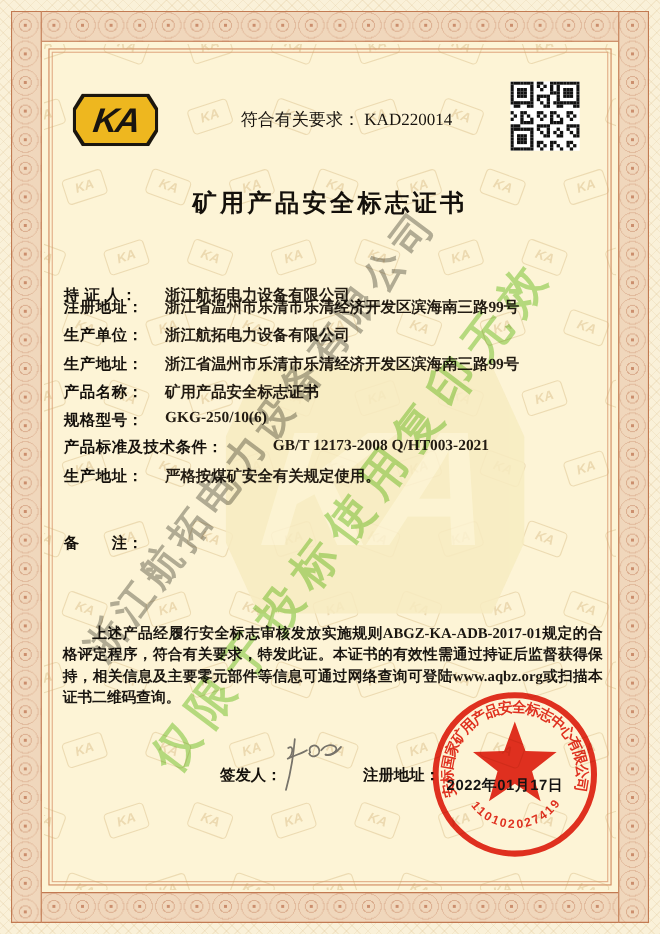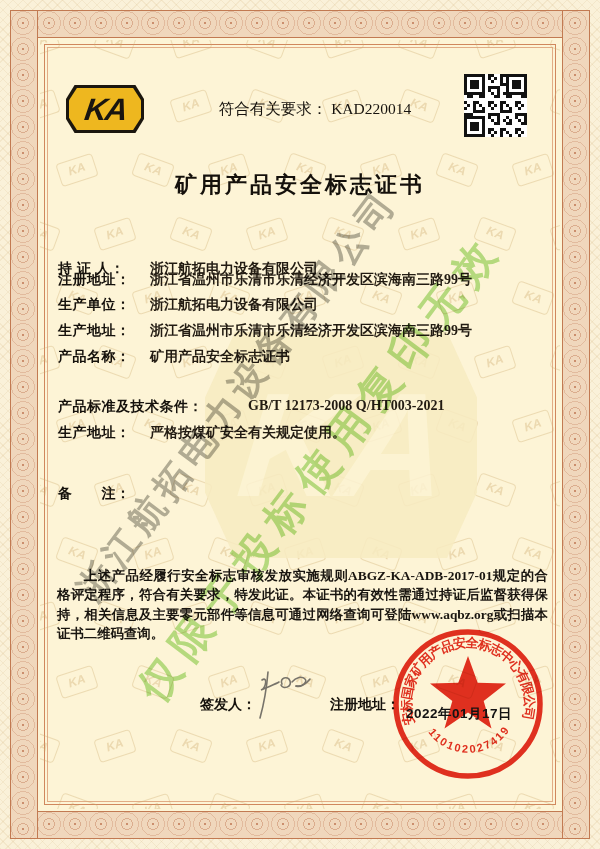--- a/index.html
+++ b/index.html
@@ -438,20 +438,24 @@
     <span class="fvalue">浙江航拓电力设备有限公司</span>
   </div>
   <div class="row" style="top:322px">
     <span class="flabel">生产地址：</span>
     <span class="fvalue">浙江省温州市乐清市乐清经济开发区滨海南三路99号</span>
   </div>
   <div class="row" style="top:348px">
     <span class="flabel">产品名称：</span>
     <span class="fvalue">矿用产品安全标志证书</span>
   </div>
+  <div class="row" style="top:373px">
+    <span class="flabel">规格型号：</span>
+    <span class="fvalue">GKG-250/10(6)</span>
+  </div>
   <div class="row" style="top:398px">
     <span class="flabel wide">产品标准及技术条件：</span>
     <span class="fvalue std">GB/T 12173-2008 Q/HT003-2021</span>
   </div>
   <div class="row" style="top:424px">
     <span class="flabel">生产地址：</span>
     <span class="fvalue">严格按煤矿安全有关规定使用。</span>
   </div>
   <div class="row" style="top:485px">
     <span class="flabel">备　　注：</span>

